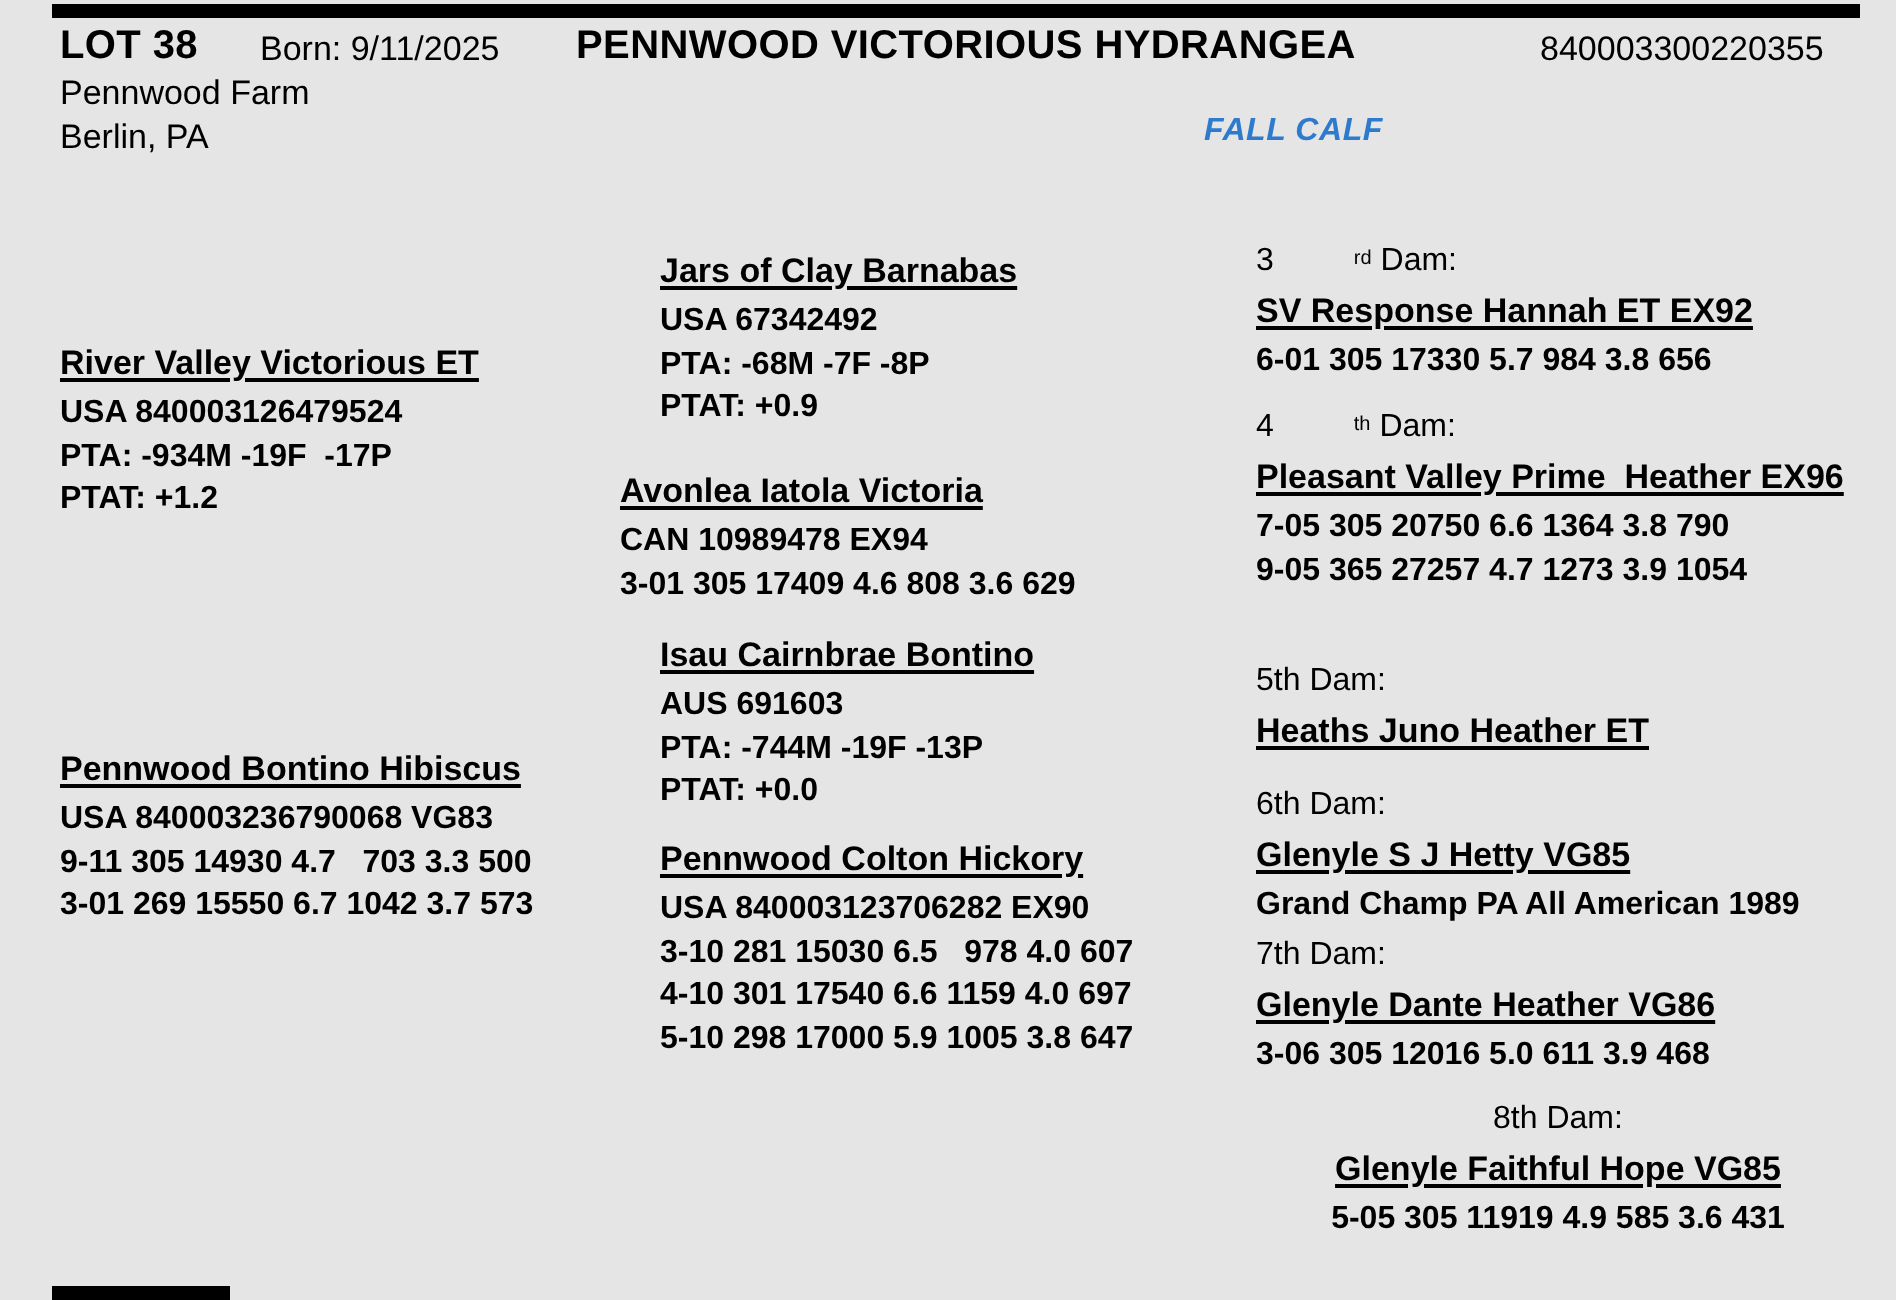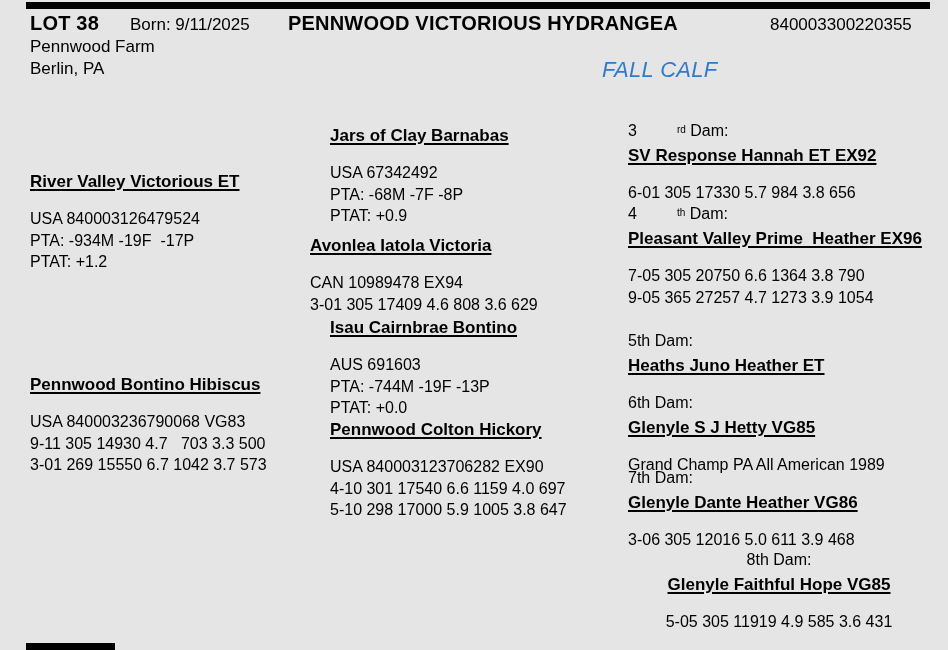--- a/index.html
+++ b/index.html
@@ -8,28 +8,28 @@
   .page {
     position:relative; width:948px; height:650px; background:#e5e5e5; overflow:hidden;
   }
   .abs { position:absolute; }
   .bar { background:#000; }
   .lot { font-size:20px; font-weight:bold; letter-spacing:.2px; }
   .born { font-size:17px; }
   .animal-name { font-size:20px; font-weight:bold; letter-spacing:.2px; }
   .reg { font-size:17px; }
   .farm-line { font-size:17px; }
-  .season { font-size:22px; font-weight:normal; font-style:italic; color:#2e7bce; letter-spacing:.3px; }
+  .season { font-size:16px; font-weight:bold; font-style:italic; color:#2e7bce; letter-spacing:.3px; }
   .ped-block { line-height:0; }
   .ped-name {
     display:inline; font-size:17px; font-weight:bold; line-height:24px;
     text-decoration:underline; text-decoration-thickness:2px; text-underline-offset:2px;
     white-space:pre-wrap;
   }
-  .ped-body { margin-top:14px; }
+  .ped-body { margin-top:2px;font-weight:bold; }
   .ped-line { font-size:16px; line-height:21.5px; white-space:pre-wrap; }
   .dam-label { font-size:16px; line-height:22px; margin-bottom:2px; white-space:pre; }
   .dam-label sup { font-size:10px; vertical-align:top; position:relative; top:-1px;padding-left:40px; }
   .col { width:302px; }
   .col-left { width:292px; }
   .col-mid { width:296px; }
 </style>
 </head>
 <body>
 
@@ -86,20 +86,21 @@
       <div class="ped-line">AUS 691603</div>
       <div class="ped-line">PTA: -744M -19F -13P</div>
       <div class="ped-line">PTAT: +0.0</div>
     </div>
   </div>
 
   <div class="abs ped-block col-mid" style="left:330px; top:418px;">
     <span class="ped-name">Pennwood Colton Hickory</span>
     <div class="ped-body">
       <div class="ped-line">USA 840003123706282 EX90</div>
+      <div class="ped-line">3-10 281 15030 6.5   978 4.0 607</div>
       <div class="ped-line">4-10 301 17540 6.6 1159 4.0 697</div>
       <div class="ped-line">5-10 298 17000 5.9 1005 3.8 647</div>
     </div>
   </div>
 
   <div class="abs ped-block col" style="left:628px; top:120px;">
     <div class="dam-label"><span>3</span><sup>rd</sup><span> Dam:</span></div>
     <span class="ped-name">SV Response Hannah ET EX92</span>
     <div class="ped-body">
       <div class="ped-line">6-01 305 17330 5.7 984 3.8 656</div>

